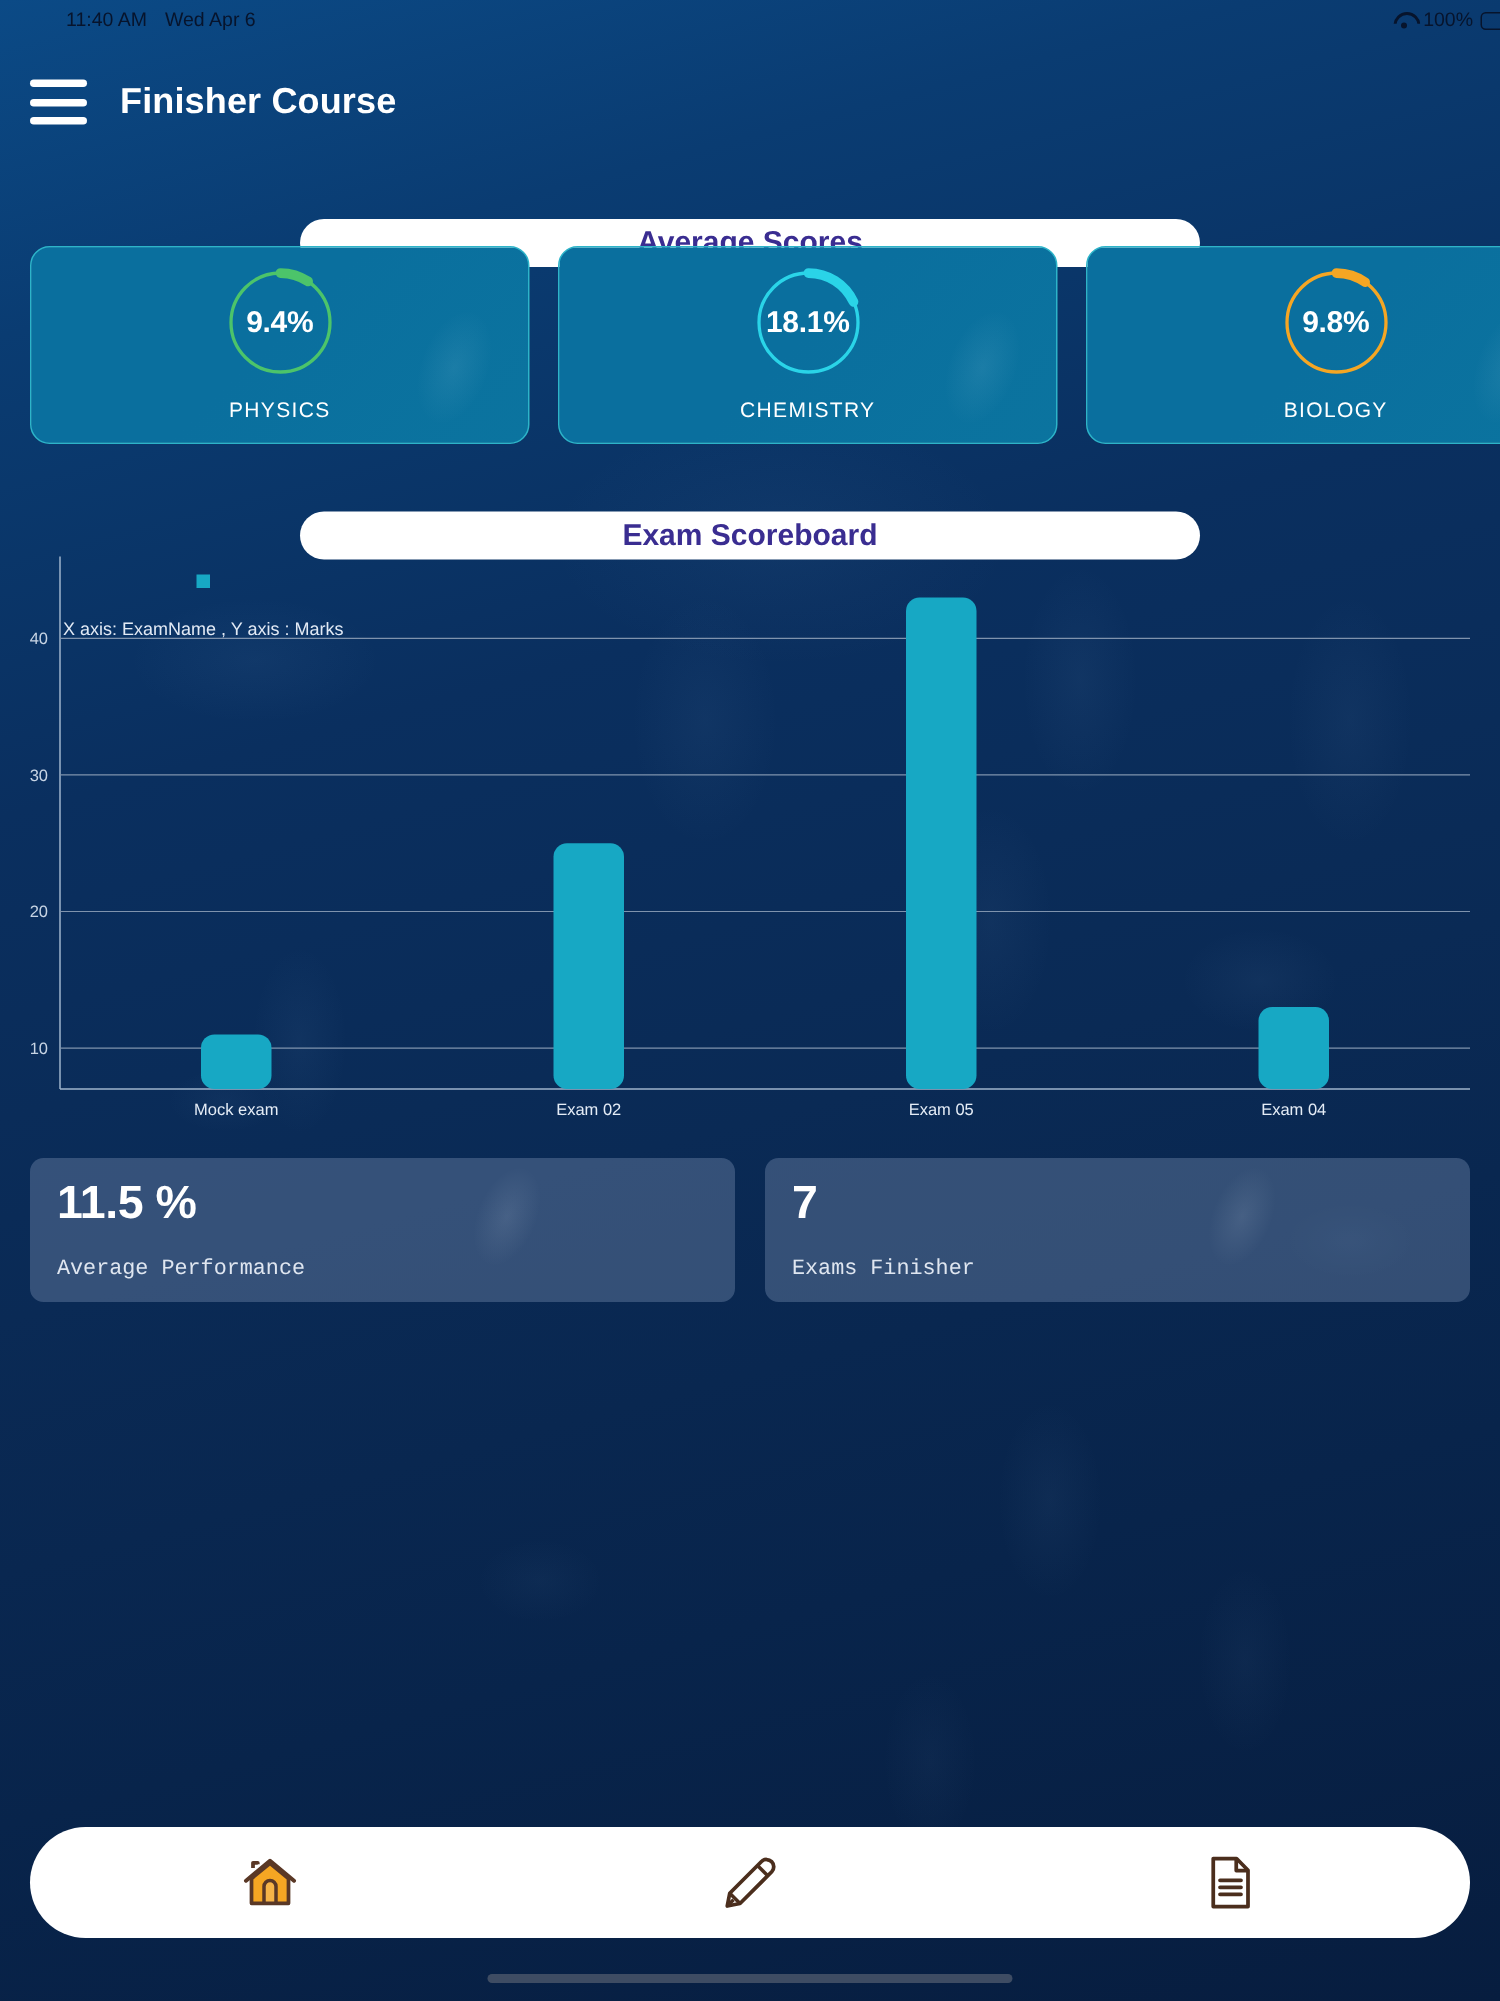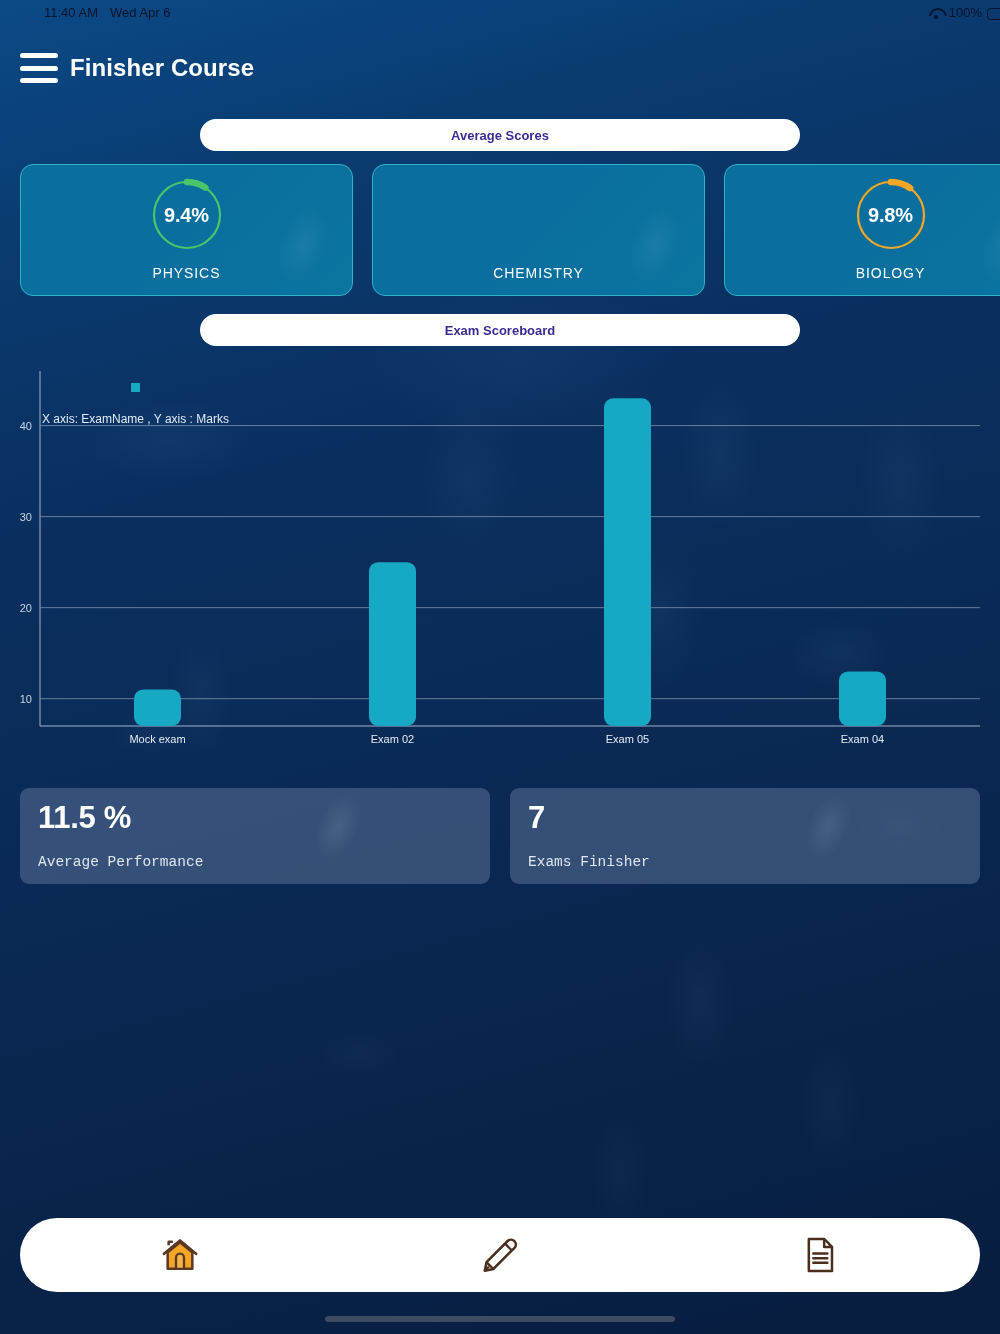--- a/index.html
+++ b/index.html
@@ -75,34 +75,35 @@
     content: ""; position: absolute; right: -3.6px; top: 3.2px;
     width: 2px; height: 4.5px; background: #07142c; border-radius: 0 2px 2px 0;
   }
   .battery-fill { height: 100%; background: #07142c; border-radius: 1.6px; }
 
   
   #header {
     position: absolute; top: 40px; left: 0;
     width: 981px; height: 56px;
     display: flex; align-items: center;
-    padding-left: 20px; gap: 12px;
+    padding-left: 20px; gap: 22px;
     z-index: 4;
   }
   #hamburger { width: 38px; height: 30px; display: flex; flex-direction: column; justify-content: space-between; cursor: pointer; }
   #hamburger span { display: block; height: 5px; background: #ffffff; border-radius: 2.5px; }
   #page-title { color: #ffffff; font-size: 24px; font-weight: 600; letter-spacing: .1px; }
 
   
   .pill {
     position: absolute; left: 200px; width: 600px; height: 32px;
     background: #ffffff; border-radius: 18px;
     display: flex; align-items: center; justify-content: center;
-    color: #3a2d91; font-size: 13px; font-weight: 600;
+    color: #3a2d91; font-size: 20px; font-weight: 600;
     z-index: 3;
+    margin-top: 27px;
   }
   #pill-average { top: 119px; }
   #pill-scoreboard { top: 314px; }
 
   
   #subject-row {
     position: absolute; top: 164px; left: 20px;
     width: 1000px; height: 132px;
     display: flex; gap: 19px;
     z-index: 3;
@@ -157,21 +158,21 @@
     position: absolute; left: 42px; top: 383px;
     display: flex; align-items: center; gap: 20px;
     z-index: 3;
     flex-direction: column;
   }
   #chart-legend .swatch { width: 9px; height: 9px; background: #17a8c4; }
   #chart-legend .legend-text { color: #e2eaf5; font-size: 12px; }
 
   
   #stats-row {
-    position: absolute; top: 788px; left: 20px;
+    position: absolute; top: 772px; left: 20px;
     width: 960px; height: 96px;
     display: flex; gap: 20px;
     z-index: 3;
   }
   .stat-card {
     flex: 1; height: 96px;
     background: rgba(118,140,175,0.40);
     border-radius: 9px;
     position: relative; overflow: hidden;
     padding: 14px 18px;
@@ -240,20 +241,27 @@
       <div class="ring-wrap">
         <svg width="76" height="76" viewBox="0 0 76 76">
           <circle cx="38" cy="38" r="33" fill="none" stroke="#4cc46a" stroke-width="2.2"></circle>
           <circle cx="38" cy="38" r="33" fill="none" stroke="#4cc46a" stroke-width="6.5" stroke-linecap="round" stroke-dasharray="19.49044082287108 207.34511513692635" transform="rotate(-90 38 38)"></circle>
         </svg>
         <div class="ring-value">9.4%</div>
       </div>
       <div class="subject-label">PHYSICS</div>
     </div>
     <div class="subject-card">
+      <div class="ring-wrap">
+        <svg width="76" height="76" viewBox="0 0 76 76">
+          <circle cx="38" cy="38" r="33" fill="none" stroke="#2ad4e8" stroke-width="2.2"></circle>
+          <circle cx="38" cy="38" r="33" fill="none" stroke="#2ad4e8" stroke-width="6.5" stroke-linecap="round" stroke-dasharray="37.529465839783676 207.34511513692635" transform="rotate(-90 38 38)"></circle>
+        </svg>
+        <div class="ring-value">18.1%</div>
+      </div>
       <div class="subject-label">CHEMISTRY</div>
     </div>
     <div class="subject-card">
       <div class="ring-wrap">
         <svg width="76" height="76" viewBox="0 0 76 76">
           <circle cx="38" cy="38" r="33" fill="none" stroke="#f5a623" stroke-width="2.2"></circle>
           <circle cx="38" cy="38" r="33" fill="none" stroke="#f5a623" stroke-width="6.5" stroke-linecap="round" stroke-dasharray="20.319821283418786 207.34511513692635" transform="rotate(-90 38 38)"></circle>
         </svg>
         <div class="ring-value">9.8%</div>
       </div>

